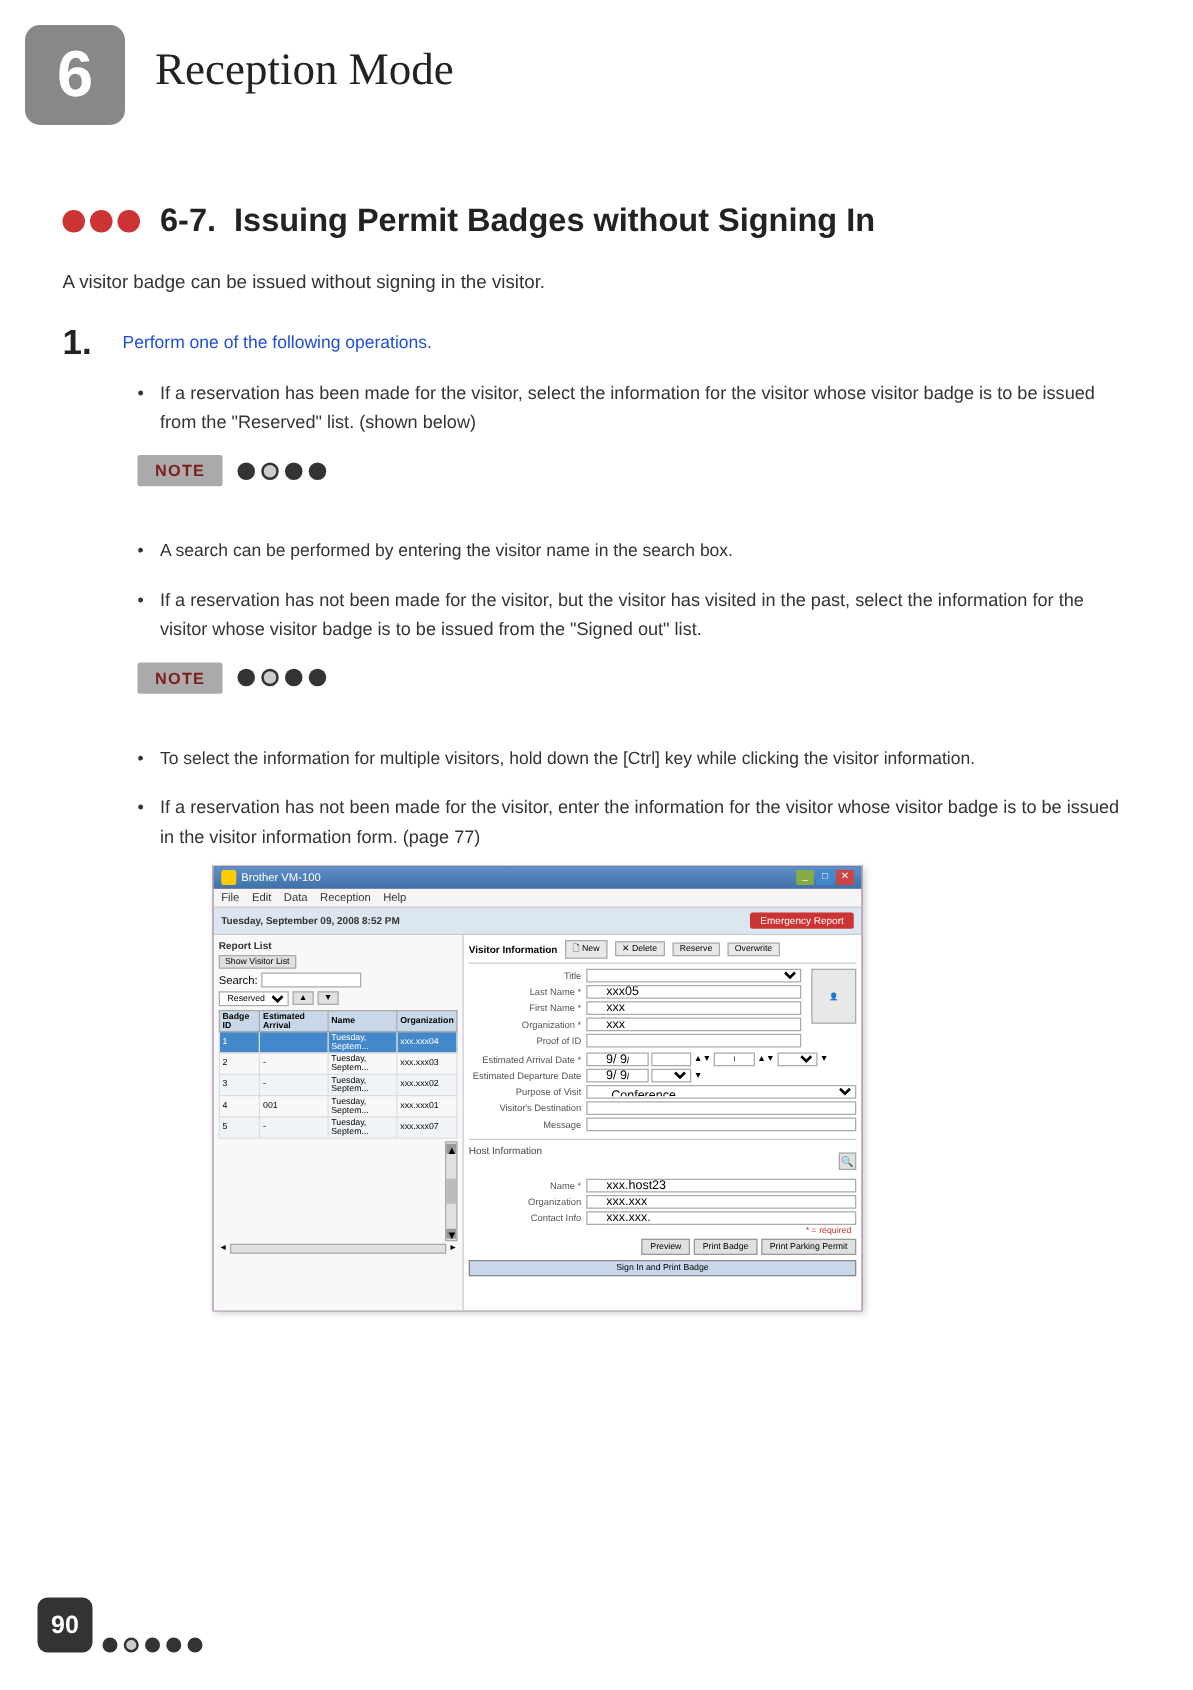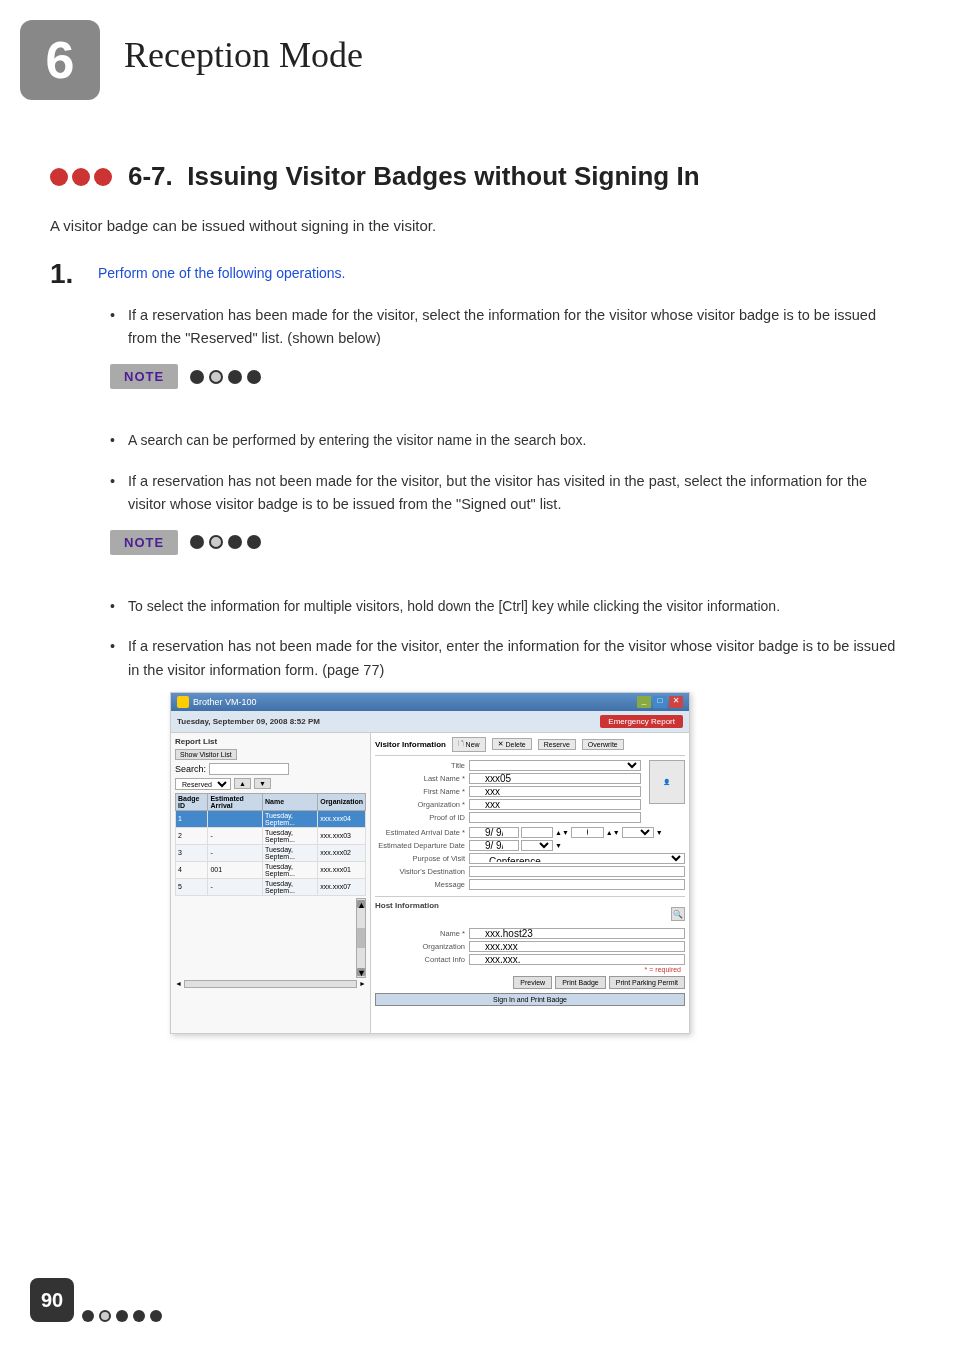--- a/index.html
+++ b/index.html
@@ -123,21 +123,21 @@
 
     
     .note-box {
       display: flex;
       align-items: center;
       margin: 14px 0 18px 0;
       margin-left: 60px;
     }
     .note-label {
       background: #aaaaaa;
-      color: #4c1d95;
+      color: #7f1d1d;
       font-size: 13px;
       font-weight: bold;
       padding: 5px 14px;
       letter-spacing: 1px;
       border-radius: 2px;
       margin-right: 12px;
     }
     .note-dots {
       display: flex;
       gap: 5px;
@@ -378,21 +378,21 @@
       float: right;
     }
 
     .mockup-host-section {
       margin-top: 6px;
       border-top: 1px solid #ccc;
       padding-top: 4px;
     }
     .mockup-host-title {
       font-size: 8px;
-      font-weight: bold;
+      font-weight: normal;
       color: #444;
       margin-bottom: 18px;
     }
     .mockup-footer-btn {
       background: #e0e0e0;
       border: 1px solid #999;
       padding: 2px 6px;
       font-size: 7px;
     }
     .mockup-sign-btn {
@@ -457,21 +457,21 @@
 <div class="main-content">
 
   <div class="section-heading">
     <div class="section-icon">
       <span class="dot-circle"></span>
       <span class="dot-circle"></span>
       <span class="dot-circle"></span>
     </div>
     <div class="section-title-text">
       <span>6-7.</span>&nbsp;
-      <span>Issuing Visitor Badges without Signing In</span>
+      <span>Issuing Permit Badges without Signing In</span>
     </div>
   </div>
 
   <p class="body-text">A visitor badge can be issued without signing in the visitor.</p>
 
   <div class="step-container">
     <div class="step-number">1.</div>
     <div class="step-text">Perform one of the following operations.</div>
   </div>
 
@@ -519,20 +519,27 @@
           <div class="mockup-title-icon"></div>
           <span>Brother VM-100</span>
         </div>
         <div class="mockup-window-controls">
           <span class="win-btn win-btn-min">_</span>
           <span class="win-btn win-btn-max">□</span>
           <span class="win-btn">✕</span>
         </div>
       </div>
 
+      <div class="mockup-menubar">
+        <span>File</span>
+        <span>Edit</span>
+        <span>Data</span>
+        <span>Reception</span>
+        <span>Help</span>
+      </div>
 
       <div class="mockup-toolbar">
         <span class="mockup-toolbar-date">Tuesday, September 09, 2008 8:52 PM</span>
         <span class="emergency-btn">Emergency Report</span>
       </div>
 
       <div class="mockup-body">
 
         <div class="mockup-left">
           <div class="mockup-section-title">Report List</div>

